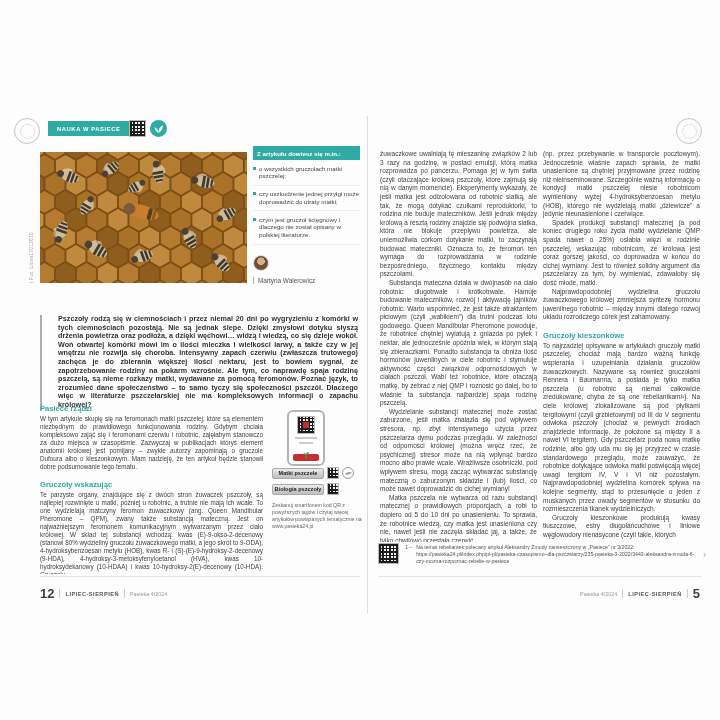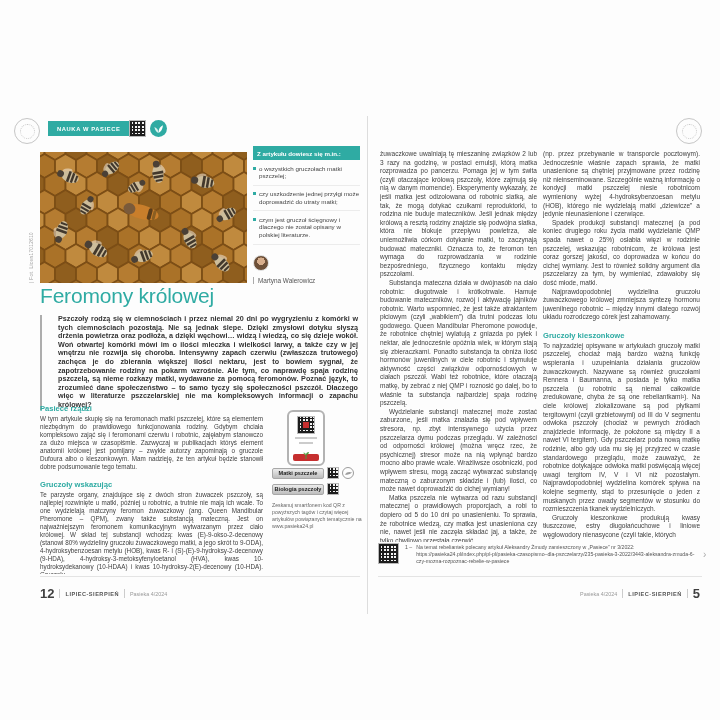--- a/index.html
+++ b/index.html
@@ -328,21 +328,20 @@
       <span>czy uszkodzenie jednej przyłgi może doprowadzić do utraty matki;</span>
     </div>
     <div class="ib-item">
       <span class="sq"></span>
       <span>czym jest gruczoł ścięgnowy i dlaczego nie został opisany w polskiej literaturze.</span>
     </div>
     <div class="avatar"></div>
     <div class="author">Martyna Walerowicz</div>
   </div>
 
-  <h1 class="title">Feromony królowej</h1>
   <p class="lead">Pszczoły rodzą się w ciemnościach i przez niemal 20 dni po wygryzieniu z komórki w tych ciemnościach pozostają. Nie są jednak ślepe. Dzięki zmysłowi dotyku słyszą drżenia powietrza oraz podłoża, a dzięki węchowi… widzą i wiedzą, co się dzieje wokół. Woń otwartej komórki mówi im o ilości mleczka i wielkości larwy, a także czy w jej wnętrzu nie rozwija się choroba. Intensywny zapach czerwiu (zwłaszcza trutowego) zachęca je do zbierania większej ilości nektaru, jest to bowiem sygnał, że zapotrzebowanie rodziny na pokarm wzrośnie. Ale tym, co naprawdę spaja rodzinę pszczelą, są nieme rozkazy matki, wydawane za pomocą feromonów. Poznać język, to zrozumieć dane społeczeństwo – to samo tyczy się społeczności pszczół. Dlaczego więc w literaturze pszczelarskiej nie ma kompleksowych informacji o zapachu królowej?</p>
 
   <div class="lcol">
     <h2>Pasiece rządzi</h2>
     <p>W tym artykule skupię się na feromonach matki pszczelej, które są elementem niezbędnym do prawidłowego funkcjonowania rodziny. Gdybym chciała kompleksowo zająć się i feromonami czerwiu i robotnic, zajęłabym stanowczo za dużo miejsca w czasopiśmie. Zazwyczaj w publikacjach któryś element anatomii królowej jest pomijany – zwykle autorzy zapominają o gruczole Dufoura albo o kieszonkowym. Mam nadzieję, że ten artykuł będzie stanowił dobre podsumowanie tego tematu.</p>
     <h2>Gruczoły wskazując</h2>
     <p>Te parzyste organy, znajdujące się z dwóch stron żuwaczek pszczoły, są najlepiej rozwinięte u matki, później u robotnic, a trutnie nie mają ich wcale. To one wydzielają matczyny feromon żuwaczkowy (ang. Queen Mandibular Pheromone – QPM), zwany także substancją mateczną. Jest on najważniejszym feromonem komunikacyjnym wytwarzanym przez ciało królowej. W skład tej substancji wchodzą: kwas (E)-9-okso-2-decenowy (stanowi 80% wydzieliny gruczołu żuwaczkowego matki, a jego skrót to 9-ODA), 4-hydroksybenzoesan metylu (HOB), kwas R- i (S)-(E)-9-hydroksy-2-decenowy (9-HDA), 4-hydroksy-3-metoksyfenyloetanol (HVA), kwas 10-hydroksydekanowy (10-HDAA) i kwas 10-hydroksy-2(E)-decenowy (10-HDA). Gruczoły</p>
   </div>
 
   <div class="phone">

